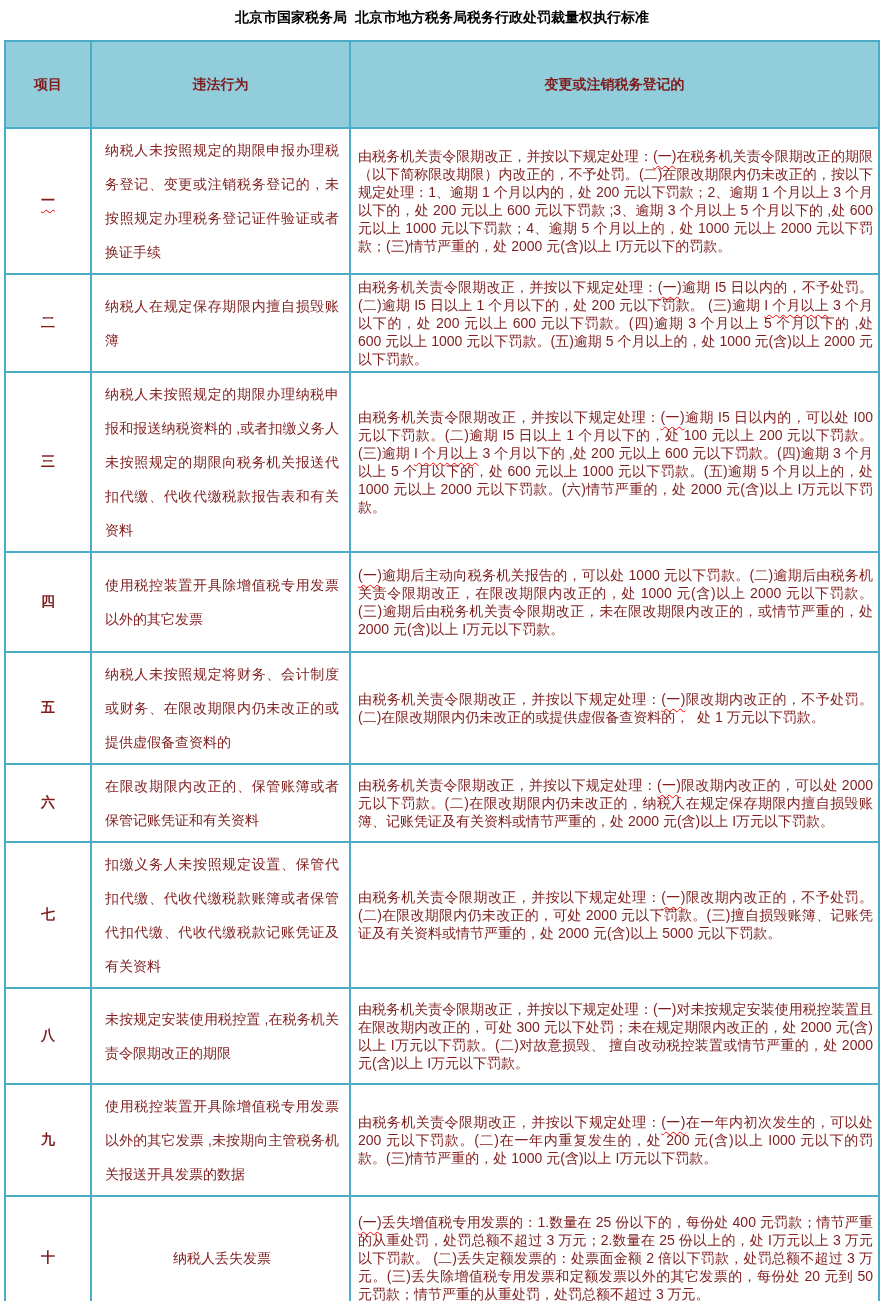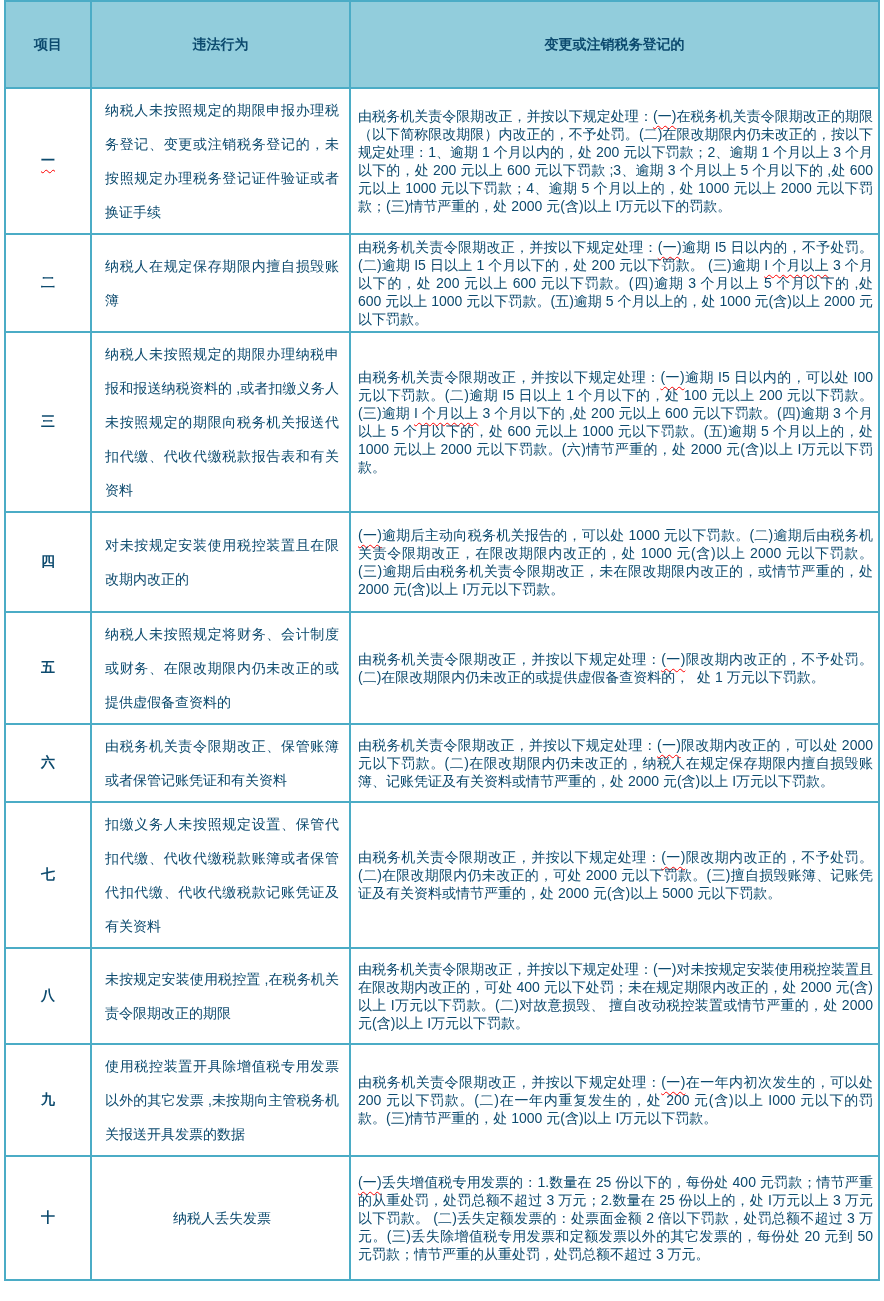--- a/index.html
+++ b/index.html
@@ -20,21 +20,21 @@
   table.penalty{
     border-collapse:collapse;
     table-layout:fixed;
     width:876px;
     margin:0 4px;
   }
   table.penalty th, table.penalty td{
     border:2px solid #4BACC6;
     vertical-align:middle;
     font-size:14px;
-    color:#0c4a6e;
+    color:#7f1d1d;
     overflow:hidden;
   }
   th.h-item{width:82px;}
   th.h-violation{width:255px;}
   thead tr{height:87px;}
   thead th{
     background:#92CDDC;
     font-weight:bold;
     text-align:center;
     font-size:14px;
@@ -68,20 +68,21 @@
     text-decoration-color:#ff0000;
     text-decoration-thickness:1px;
     text-decoration-skip-ink:none;
     text-underline-offset:4px;
   }
 </style>
 </head>
 <body>
 
 <div class="page">
+  <div class="doc-title">北京市国家税务局  北京市地方税务局税务行政处罚裁量权执行标准</div>
 
   <table class="penalty">
     <thead>
       <tr>
         <th class="h-item">项目</th>
         <th class="h-violation">违法行为</th>
         <th class="h-standard">变更或注销税务登记的</th>
       </tr>
     </thead>
     <tbody id="tbody">
@@ -95,42 +96,42 @@
           <td class="c-violation">纳税人在规定保存期限内擅自损毁账簿</td>
           <td class="c-standard">由税务机关责令限期改正，并按以下规定处理：<span class="sq">(一)</span>逾期 I5 日以内的，不予处罚。(二)逾期 I5 日以上 1 个月以下的，处 200 元以下罚款。 (三)逾期 <span class="sq">I 个月以上</span> 3 个月以下的，处 200 元以上 600 元以下罚款。(四)逾期 3 个月以上 5 个月以下的 ,处 600 元以上 1000 元以下罚款。(五)逾期 5 个月以上的，处 1000 元(含)以上 2000 元以下罚款。</td>
         </tr>
         <tr style="height: 130px;">
           <td class="c-item">三</td>
           <td class="c-violation">纳税人未按照规定的期限办理纳税申报和报送纳税资料的 ,或者扣缴义务人未按照规定的期限向税务机关报送代扣代缴、代收代缴税款报告表和有关资料</td>
           <td class="c-standard">由税务机关责令限期改正，并按以下规定处理：<span class="sq">(一)</span>逾期 I5 日以内的，可以处 I00 元以下罚款。(二)逾期 I5 日以上 1 个月以下的，处 100 元以上 200 元以下罚款。 (三)逾期 <span class="sq">I 个月以上</span> 3 个月以下的 ,处 200 元以上 600 元以下罚款。(四)逾期 3 个月以上 5 个月以下的，处 600 元以上 1000 元以下罚款。(五)逾期 5 个月以上的，处 1000 元以上 2000 元以下罚款。(六)情节严重的，处 2000 元(含)以上 I万元以下罚款。</td>
         </tr>
         <tr style="height: 100px;">
           <td class="c-item">四</td>
-          <td class="c-violation">对未按规定安装使用税控装置且在限改期内改正的</td>
+          <td class="c-violation">使用税控装置开具除增值税专用发票以外的其它发票</td>
           <td class="c-standard"><span class="sq">(一)</span>逾期后主动向税务机关报告的，可以处 1000 元以下罚款。(二)逾期后由税务机关责令限期改正，在限改期限内改正的，处 1000 元(含)以上 2000 元以下罚款。(三)逾期后由税务机关责令限期改正，未在限改期限内改正的，或情节严重的，处 2000 元(含)以上 I万元以下罚款。</td>
         </tr>
         <tr style="height: 98px;">
           <td class="c-item">五</td>
           <td class="c-violation">纳税人未按照规定将财务、会计制度或财务、在限改期限内仍未改正的或提供虚假备查资料的</td>
           <td class="c-standard">由税务机关责令限期改正，并按以下规定处理：<span class="sq">(一)</span>限改期内改正的，不予处罚。(二)在限改期限内仍未改正的或提供虚假备查资料的，  处 1 万元以下罚款。</td>
         </tr>
         <tr style="height: 73px;">
           <td class="c-item">六</td>
-          <td class="c-violation">由税务机关责令限期改正、保管账簿或者保管记账凭证和有关资料</td>
+          <td class="c-violation">在限改期限内改正的、保管账簿或者保管记账凭证和有关资料</td>
           <td class="c-standard">由税务机关责令限期改正，并按以下规定处理：<span class="sq">(一)</span>限改期内改正的，可以处 2000 元以下罚款。(二)在限改期限内仍未改正的，纳税人在规定保存期限内擅自损毁账簿、记账凭证及有关资料或情节严重的，处 2000 元(含)以上 I万元以下罚款。</td>
         </tr>
         <tr style="height: 98px;">
           <td class="c-item">七</td>
           <td class="c-violation">扣缴义务人未按照规定设置、保管代扣代缴、代收代缴税款账簿或者保管代扣代缴、代收代缴税款记账凭证及有关资料</td>
           <td class="c-standard">由税务机关责令限期改正，并按以下规定处理：<span class="sq">(一)</span>限改期内改正的，不予处罚。(二)在限改期限内仍未改正的，可处 2000 元以下罚款。(三)擅自损毁账簿、记账凭证及有关资料或情节严重的，处 2000 元(含)以上 5000 元以下罚款。</td>
         </tr>
         <tr style="height: 96px;">
           <td class="c-item">八</td>
           <td class="c-violation">未按规定安装使用税控置 ,在税务机关责令限期改正的期限</td>
-          <td class="c-standard">由税务机关责令限期改正，并按以下规定处理：(一)对未按规定安装使用税控装置且在限改期内改正的，可处 400 元以下处罚；未在规定期限内改正的，处 2000 元(含)以上 I万元以下罚款。(二)对故意损毁、 擅自改动税控装置或情节严重的，处 2000 元(含)以上 I万元以下罚款。</td>
+          <td class="c-standard">由税务机关责令限期改正，并按以下规定处理：(一)对未按规定安装使用税控装置且在限改期内改正的，可处 300 元以下处罚；未在规定期限内改正的，处 2000 元(含)以上 I万元以下罚款。(二)对故意损毁、 擅自改动税控装置或情节严重的，处 2000 元(含)以上 I万元以下罚款。</td>
         </tr>
         <tr style="height: 96px;">
           <td class="c-item">九</td>
           <td class="c-violation">使用税控装置开具除增值税专用发票以外的其它发票 ,未按期向主管税务机关报送开具发票的数据</td>
           <td class="c-standard">由税务机关责令限期改正，并按以下规定处理：<span class="sq">(一)</span>在一年内初次发生的，可以处 200 元以下罚款。(二)在一年内重复发生的，处 200 元(含)以上 I000 元以下的罚款。(三)情节严重的，处 1000 元(含)以上 I万元以下罚款。</td>
         </tr>
         <tr style="height: 124px;">
           <td class="c-item">十</td>
           <td class="c-violation centered">纳税人丢失发票</td>
           <td class="c-standard"><span class="sq">(一)</span>丢失增值税专用发票的：1.数量在 25 份以下的，每份处 400 元罚款；情节严重的从重处罚，处罚总额不超过 3 万元；2.数量在 25 份以上的，处 I万元以上 3 万元以下罚款。 (二)丢失定额发票的：处票面金额 2 倍以下罚款，处罚总额不超过 3 万元。(三)丢失除增值税专用发票和定额发票以外的其它发票的，每份处 20 元到 50 元罚款；情节严重的从重处罚，处罚总额不超过 3 万元。</td>

